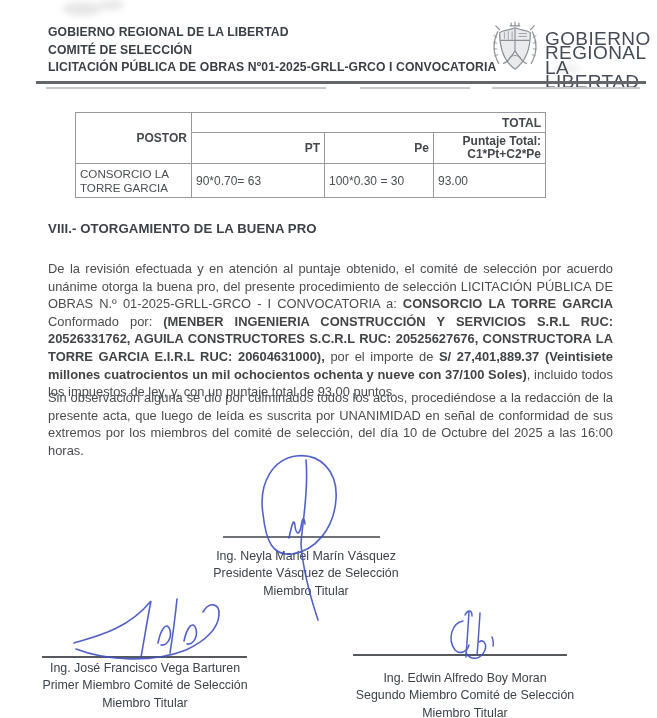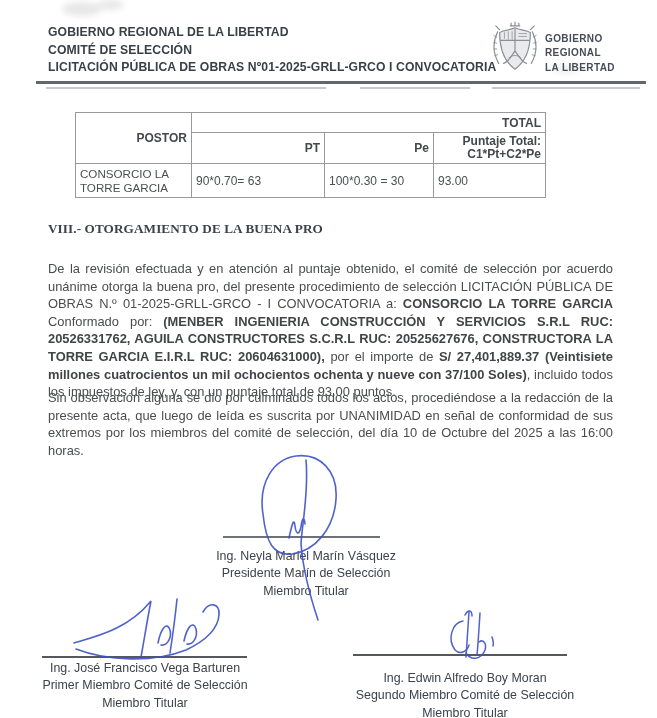--- a/index.html
+++ b/index.html
@@ -10,36 +10,36 @@
   }
   
   .smudge { position:absolute; background:#d4d4d4; border-radius:50%; filter:blur(3px); opacity:.55; }
   .smudge.s1 { left:62px; top:2px; width:40px; height:14px; }
   .smudge.s2 { left:98px; top:0px; width:26px; height:10px; }
   .smudge.s3 { left:552px; top:65px; width:28px; height:8px; opacity:.4; }
 
   
   .header-left { position:absolute; left:48px; top:24px; font-weight:bold; font-size:12.2px; line-height:17.6px; color:#3a3f46; letter-spacing:.1px; }
   .logo { position:absolute; left:490px; top:20px; display:flex; align-items:flex-start; }
-  .logo-text { margin-left:5px; margin-top:12px; font-weight:bold; font-size:10px; line-height:14.4px; color:#454c57; letter-spacing:.4px; }
+  .logo-text { margin-left:5px; margin-top:12px; font-weight:normal; font-size:19px; line-height:14.4px; color:#454c57; letter-spacing:.4px; }
   .rule-main { position:absolute; left:36px; top:81px; width:610px; height:2.5px; background:#63676c; }
   .rule-dash { position:absolute; top:87px; height:1.5px; background:#c6c8ca; }
   .rd1 { left:46px; width:280px; } .rd2 { left:360px; width:110px; } .rd3 { left:492px; width:148px; }
 
   
   .doc-table { position:absolute; left:75px; top:112px; border-collapse:collapse; table-layout:fixed; }
   .doc-table td, .doc-table th { border:1px solid #97999c; padding:0 4px; vertical-align:middle; }
   .doc-table th { font-size:12px; color:#44474c; font-weight:bold; text-align:right; }
   .doc-table .r1 { height:20px; } .doc-table .r2 { height:31px; } .doc-table .r3 { height:34px; }
   .th-puntaje { font-size:11.4px; line-height:13.5px; }
   .cell-data { font-size:12px; color:#4b4e52; text-align:left; }
   .cell-postor { font-size:11.6px; line-height:14px; text-align:left; padding-left:7px; }
 
   
-  .section-title { position:absolute; left:48px; top:221px; font-weight:bold; font-size:13.2px; color:#3d424a; letter-spacing:.1px;font-family:Liberation Serif, serif; }
+  .section-title { position:absolute; left:48px; top:221px; font-weight:bold; font-size:13.2px; color:#3d424a; letter-spacing:.1px; }
   .para { position:absolute; left:48px; width:565px; font-size:12.9px; line-height:17.6px; text-align:justify; color:#4a4c4f; }
   .para b { color:#424447; }
   .para1 { top:260px; } .para2 { top:389px; }
 
   
   .sig-line { position:absolute; height:1.5px; background:#6e7175; }
   .sl-center { left:223px; top:536px; width:157px; }
   .sl-left   { left:42px;  top:656px; width:205px; background:#55585c; }
   .sl-right  { left:353px; top:654px; width:214px; background:#55585c; }
   .sig-text { position:absolute; text-align:center; font-size:12.4px; line-height:17.4px; color:#3d434b; }
@@ -123,21 +123,21 @@
 
   <div class="section-title">VIII.- OTORGAMIENTO DE LA BUENA PRO</div>
 
   <div class="para para1"><span>De la revisión efectuada y en atención al puntaje obtenido, el comité de selección por acuerdo unánime otorga la buena pro, del presente procedimiento de selección LICITACIÓN PÚBLICA DE OBRAS N.º 01-2025-GRLL-GRCO - I CONVOCATORIA a: </span><b>CONSORCIO LA TORRE GARCIA</b><span> Conformado por: </span><b>(MENBER INGENIERIA CONSTRUCCIÓN Y SERVICIOS S.R.L RUC: 20526331762, AGUILA CONSTRUCTORES S.C.R.L RUC: 20525627676, CONSTRUCTORA LA TORRE GARCIA E.I.R.L RUC: 20604631000),</b><span> por el importe de </span><b>S/ 27,401,889.37 (Veintisiete millones cuatrocientos un mil ochocientos ochenta y nueve con 37/100 Soles)</b><span>, incluido todos los impuestos de ley, y, con un puntaje total de 93.00 puntos.</span></div>
 
   <div class="para para2">Sin observación alguna se dio por culminados todos los actos, procediéndose a la redacción de la presente acta, que luego de leída es suscrita por UNANIMIDAD en señal de conformidad de sus extremos por los miembros del comité de selección, del día 10 de Octubre del 2025 a las 16:00 horas.</div>
 
   <div class="sig-line sl-center"></div>
   <div class="sig-text st-center">
     <div>Ing. Neyla Mariel Marín Vásquez</div>
-    <div>Presidente Marín de Selección</div>
+    <div>Presidente Vásquez de Selección</div>
     <div>Miembro Titular</div>
   </div>
 
   <div class="sig-line sl-left"></div>
   <div class="sig-text st-left">
     <div>Ing. José Francisco Vega Barturen</div>
     <div>Primer Miembro Comité de Selección</div>
     <div>Miembro Titular</div>
   </div>
 

